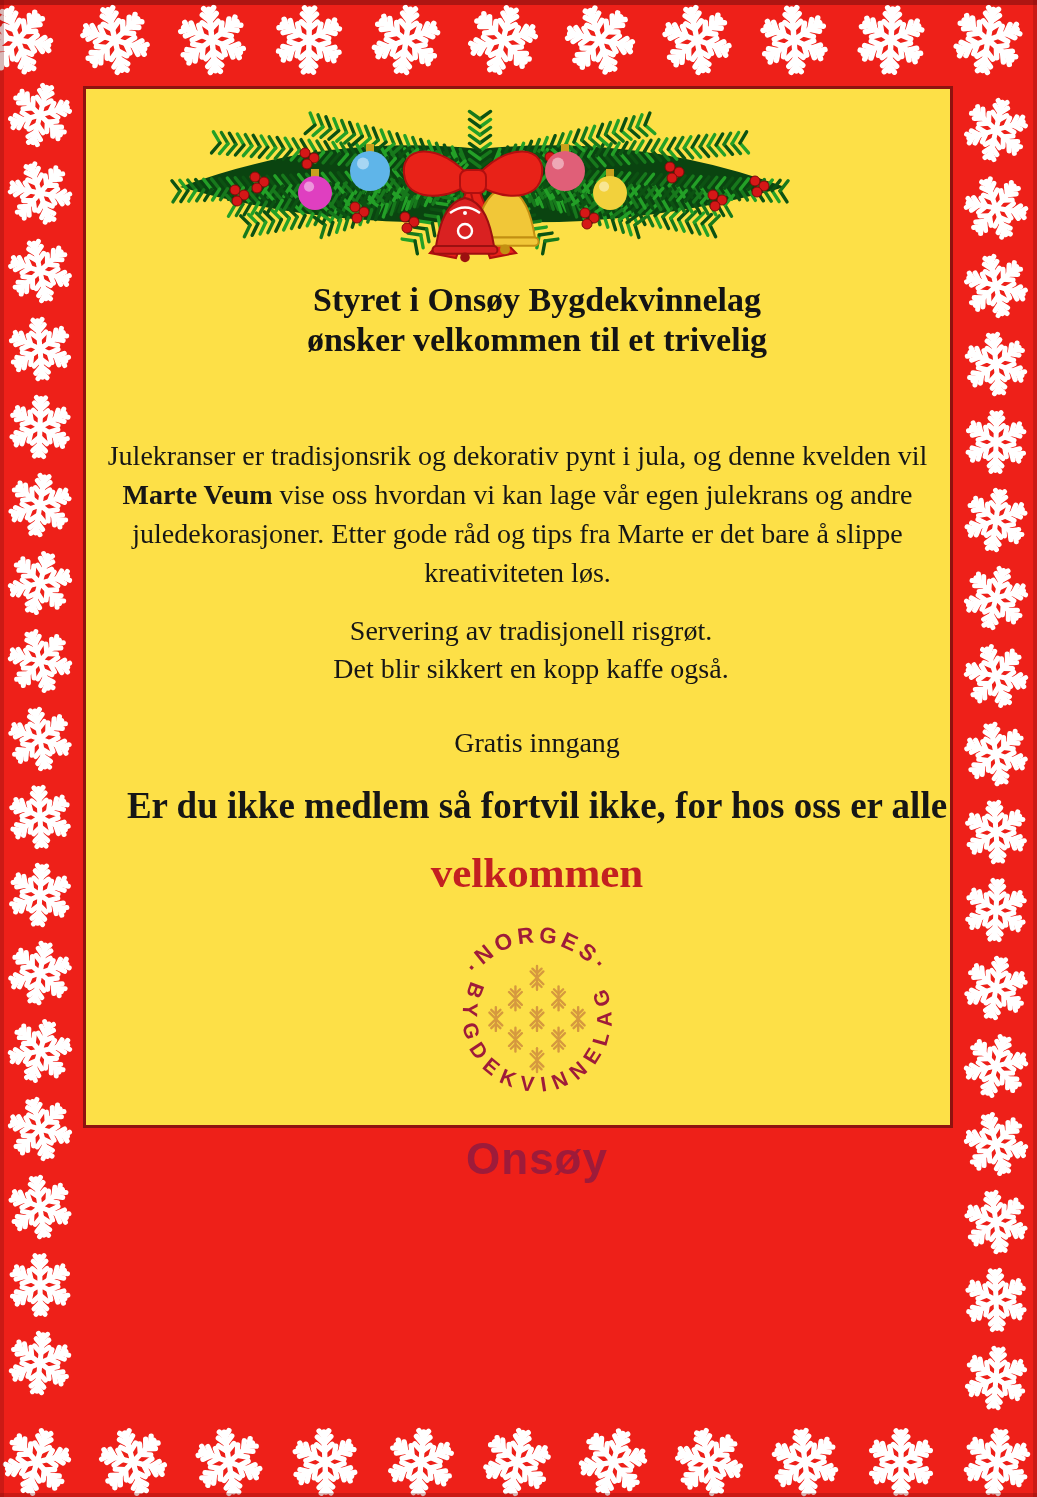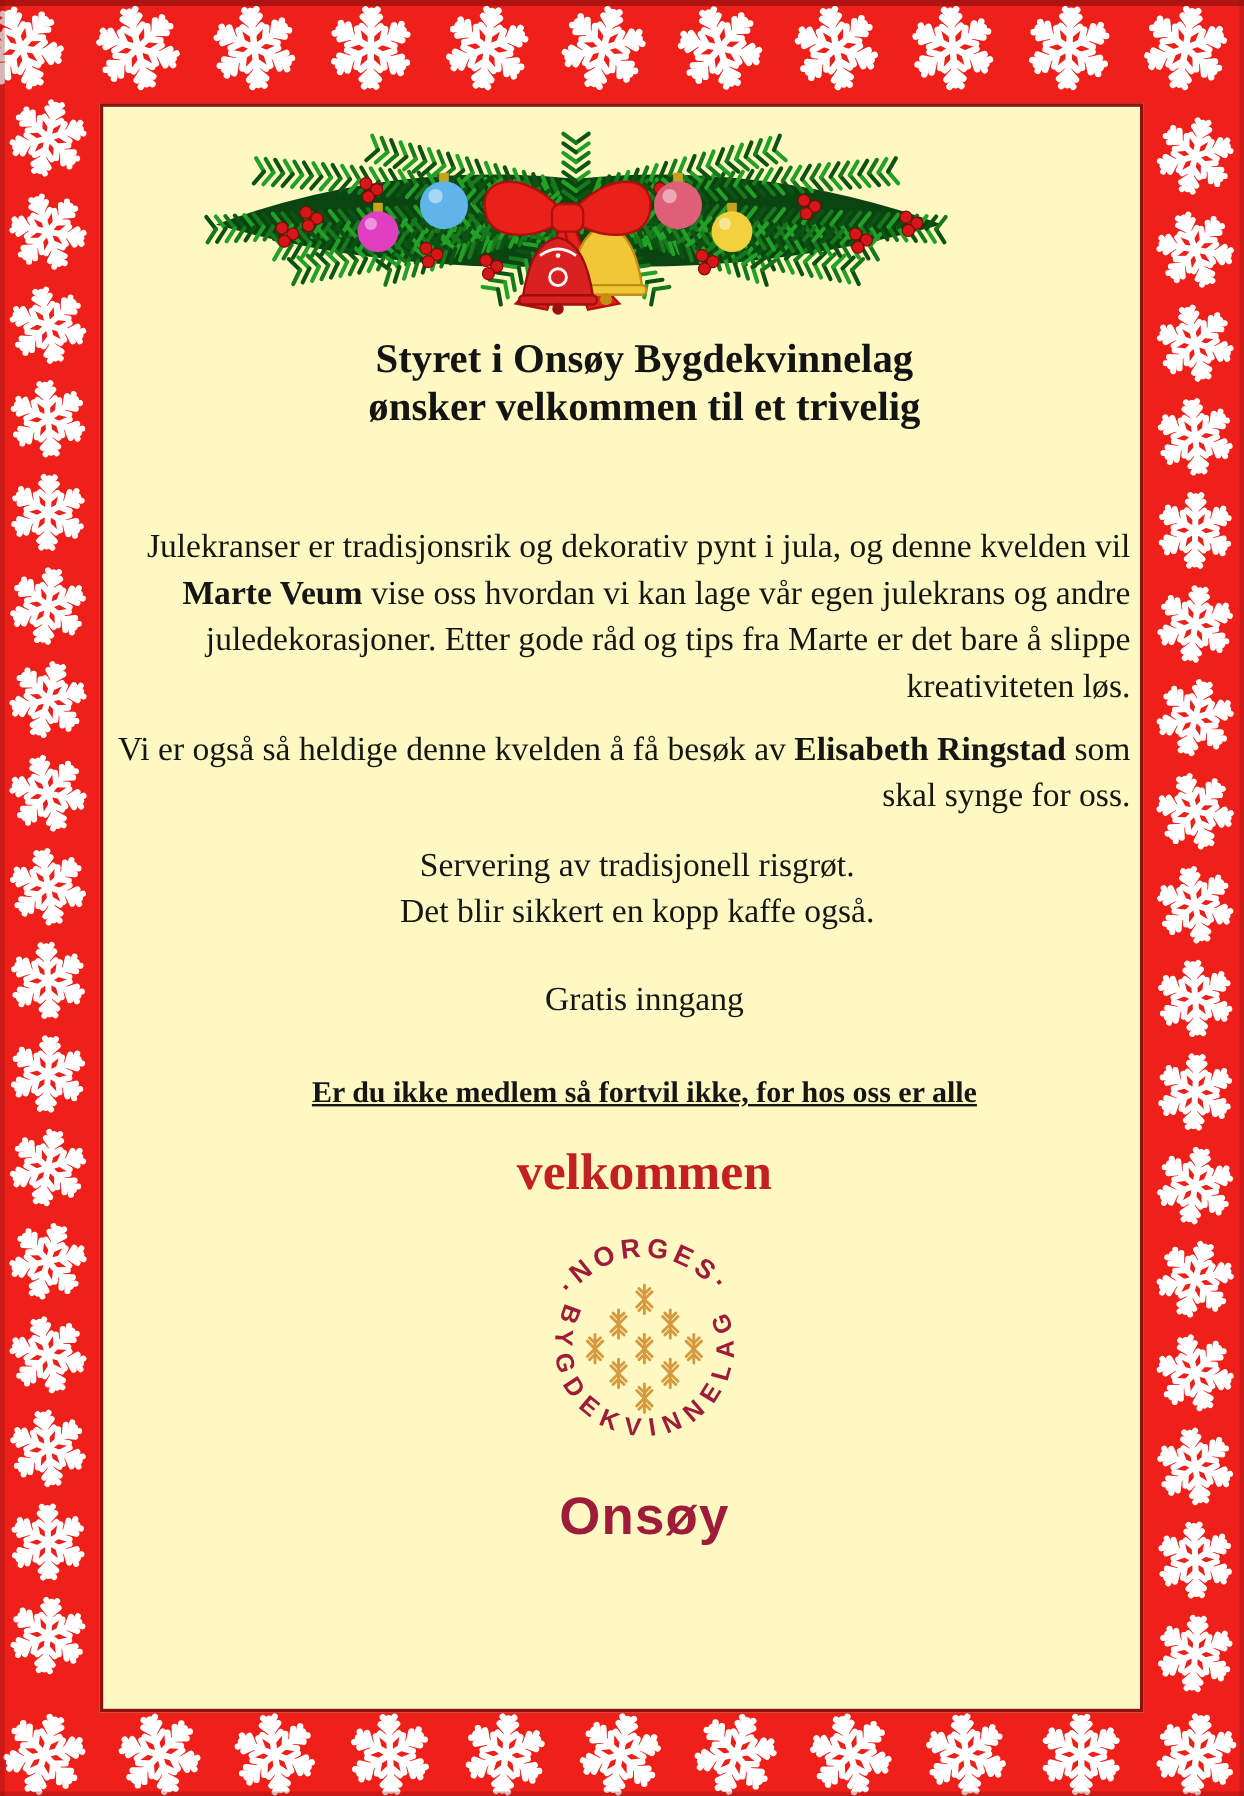--- a/index.html
+++ b/index.html
@@ -11,38 +11,38 @@
   .page::after{
     content:'';position:absolute;inset:0;pointer-events:none;
     box-shadow:inset 0 5px 0 rgba(122,12,12,.55),
                inset 4px 0 0 rgba(122,12,12,.30),
                inset -4px 0 0 rgba(122,12,12,.30),
                inset 0 -4px 0 rgba(122,12,12,.30);
   }
   #flakes{position:absolute;inset:0;}
   .flake{position:absolute;color:var(--flake-color,#fff);}
   .frame{
-    position:absolute;left:83px;top:86px;width:870px;height:1341px;
-    box-sizing:border-box;background:#fef9c3;border:3px solid #8e1310;
+    position:absolute;left:83px;top:86px;width:870px;height:1042px;
+    box-sizing:border-box;background:#fde047;border:3px solid #8e1310;
     text-align:center;z-index:2;
   }
   .garland{display:block;margin:6px auto 0;position:relative;left:-38px;}
   .shift{padding-left:38px;}
   .title-block{margin-top:10px;font-weight:bold;font-size:34px;line-height:40px;color:#141414;}
   .date-line{
     font-weight:bold;font-size:35px;line-height:46px;
     color:var(--date-red,#c32021);
     text-decoration:underline;text-decoration-thickness:3px;text-underline-offset:3px;
   }
-  .para{font-size:28px;line-height:39px;text-align:right;padding:0 8px 0 7px;}
+  .para{font-size:28px;line-height:39px;text-align:center;padding:0 8px 0 7px;}
   .p1{margin-top:76px;}
   .p2{margin-top:13px;}
   .center-group{margin-top:20px;font-size:28px;line-height:38px;padding-left:26px;}
   .gratis{margin-top:36px;font-size:28px;line-height:38px;}
-  .membership{margin-top:40px;font-size:25px;font-weight:bold;line-height:36px;text-decoration:underline;}
+  .membership{margin-top:26px;font-size:37px;font-weight:bold;line-height:36px;}
   .welcome{margin-top:25px;font-size:43px;font-weight:bold;line-height:48px;color:var(--welcome-red,#c32021);}
   .logo-wrap{margin-top:24px;}
   .logo-wrap svg{display:block;margin:0 auto;}
   .ring-text{fill:var(--logo-text,#9e1b3a);font-family:"Liberation Sans",sans-serif;font-weight:700;}
   .nbk-fig-g{stroke:var(--logo-fig,#d6993f);}
   .logo-name{
     font-family:"Liberation Sans",sans-serif;font-weight:bold;
     font-size:44px;line-height:44px;letter-spacing:1px;margin-top:20px;
     color:var(--logo-text,#9e1b3a);
   }
@@ -1046,21 +1046,20 @@
         <rect x="295" y="75" width="26" height="23" rx="7" fill="#e82218" stroke="#b00f0f" stroke-width="2"></rect>
       </svg>
 
     <div class="title-block shift">
       <div>Styret i Onsøy Bygdekvinnelag</div>
       <div>ønsker velkommen til et trivelig</div>
     </div>
 
     <div class="para p1"><span>Julekranser er tradisjonsrik og dekorativ pynt i jula, og denne kvelden vil </span><b>Marte Veum</b><span> vise oss hvordan vi kan lage vår egen julekrans og andre juledekorasjoner. Etter gode råd og tips fra Marte er det bare å slippe kreativiteten løs.</span></div>
 
-    <div class="para p2"><span>Vi er også så heldige denne kvelden å få besøk av </span><b>Elisabeth Ringstad</b><span> som skal synge for oss.</span></div>
 
     <div class="center-group shift">
       <div>Servering av tradisjonell risgrøt.</div>
       <div>Det blir sikkert en kopp kaffe også.</div>
     </div>
 
     <div class="gratis shift">Gratis inngang</div>
 
     <div class="membership shift">Er du ikke medlem så fortvil ikke, for hos oss er alle</div>
 

